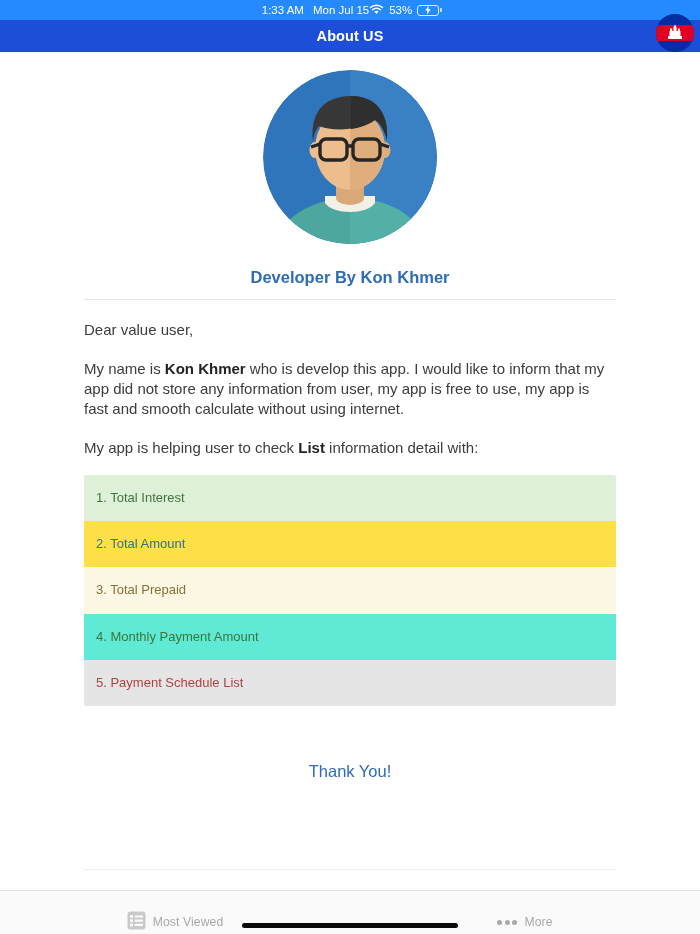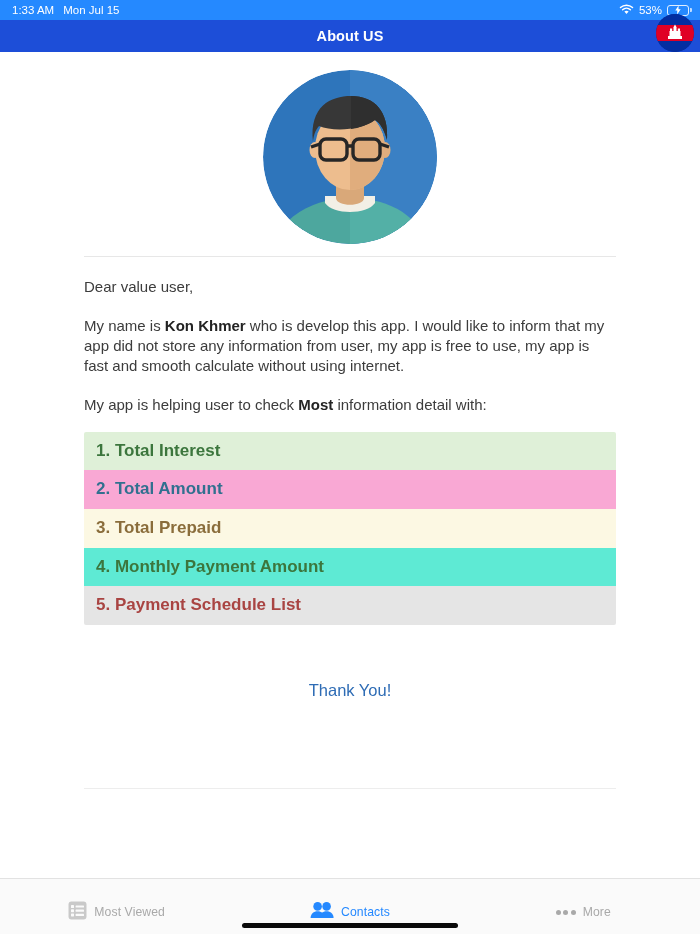--- a/index.html
+++ b/index.html
@@ -26,21 +26,21 @@
     flex-direction: column;
   }
 
   
   .statusbar {
     height: 20px;
     background: #2589ff;
     color: #ffffff;
     display: flex;
     align-items: center;
-    justify-content: space-between;
+    justify-content: center;
     padding: 0 8px 0 12px;
     font-size: 11.5px;
     font-weight: 500;
     flex: 0 0 auto;
   }
   .status-left {
     display: flex;
     align-items: center;
     gap: 9px;
     white-space: nowrap;
@@ -157,48 +157,48 @@
   .para:first-child { margin-top: 20px; }
   .para b { font-weight: bold; color: #232323; }
 
   .feature-list {
     margin: 17px 84px 0 84px;
     list-style: none;
     border-radius: 2px;
     overflow: hidden;
   }
   .feature-item {
-    font-size: 17px;
-    font-weight: bold;
-    padding: 10px 12px;
+    font-size: 13px;
+    font-weight: normal;
+    padding: 16px 12px;
     line-height: 1.1;
   }
 
   .thanks {
     text-align: center;
     color: #2e6cb5;
     font-size: 16.5px;
     font-weight: normal;
     margin-top: 56px;
   }
 
   .divider-low {
     height: 1px;
     background: #ededed;
     margin: 88px 84px 0 84px;
   }
 
   
   .tabbar {
     flex: 0 0 auto;
-    height: 56px;
+    height: 44px;
     background: #fafafa;
     border-top: 1px solid #e2e2e2;
     display: flex;
-    align-items: center;
+    align-items: flex-end;
     padding-top: 11px;
     position: relative;
   }
   .tab {
     flex: 1 1 0;
     display: flex;
     align-items: center;
     justify-content: center;
     gap: 7px;
     height: 24px;
@@ -317,32 +317,33 @@
               <rect x="90" y="69" width="27" height="21" rx="6"></rect>
               <path d="M84 76 h6"></path>
               <path d="M57 74 L48 77"></path>
               <path d="M117 74 L126 77"></path>
             </g>
           </g>
         </svg>
       </span>
     </div>
 
+    <div class="dev-title">Developer By Kon Khmer</div>
 
     <div class="divider"></div>
 
     <div class="body-text">
       <p class="para"><span>Dear value user,</span></p>
       <p class="para"><span>My name is </span><b>Kon Khmer</b><span> who is develop this app. I would like to inform that my app did not store any information from user, my app is free to use, my app is fast and smooth calculate without using internet.</span></p>
-      <p class="para"><span>My app is helping user to check </span><b>Most</b><span> information detail with:</span></p>
+      <p class="para"><span>My app is helping user to check </span><b>List</b><span> information detail with:</span></p>
     </div>
 
     <ul class="feature-list">
         <li class="feature-item" style="background: rgb(223, 240, 216); color: rgb(60, 118, 61);">1. Total Interest</li>
-        <li class="feature-item" style="background: #f9a8d4; color: rgb(49, 112, 143);">2. Total Amount</li>
+        <li class="feature-item" style="background: #fde047; color: rgb(49, 112, 143);">2. Total Amount</li>
         <li class="feature-item" style="background: rgb(252, 248, 227); color: rgb(138, 109, 59);">3. Total Prepaid</li>
         <li class="feature-item" style="background: #5eead4; color: rgb(60, 118, 61);">4. Monthly Payment Amount</li>
         <li class="feature-item" style="background: #e5e5e5; color: rgb(169, 68, 66);">5. Payment Schedule List</li>
       </ul>
 
     <div class="thanks">Thank You!</div>
 
     <div class="divider-low"></div>
   </div>
 
@@ -358,33 +359,20 @@
             <rect x="3" y="8.2" width="3" height="3" rx="0.6"></rect>
             <rect x="7.6" y="8.6" width="8.4" height="2.2" rx="0.6"></rect>
             <rect x="3" y="12.4" width="3" height="3" rx="0.6"></rect>
             <rect x="7.6" y="12.8" width="8.4" height="2.2" rx="0.6"></rect>
           </g>
         </svg>
       </span>
       <span class="tab-label">Most Viewed</span>
     </div>
 
-    <div class="tab tab-active">
-      <span class="tab-icon">
-        <svg width="24" height="18" viewBox="0 0 24 18">
-          <g fill="#2589ff">
-            <circle cx="7.6" cy="5.4" r="4.3"></circle>
-            <path d="M0.6 17 C0.6 12.6 3.8 10.2 7.6 10.2 C11.4 10.2 14.6 12.6 14.6 17 Z"></path>
-            <circle cx="16.6" cy="5.4" r="4.3"></circle>
-            <path d="M9.6 17 C9.6 12.6 12.8 10.2 16.6 10.2 C20.4 10.2 23.6 12.6 23.6 17 Z"></path>
-          </g>
-        </svg>
-      </span>
-      <span class="tab-label">Contacts</span>
-    </div>
 
     <div class="tab tab-inactive">
       <span class="tab-icon dots">
         <span class="dot"></span>
           <span class="dot"></span>
           <span class="dot"></span>
       </span>
       <span class="tab-label">More</span>
     </div>
 

